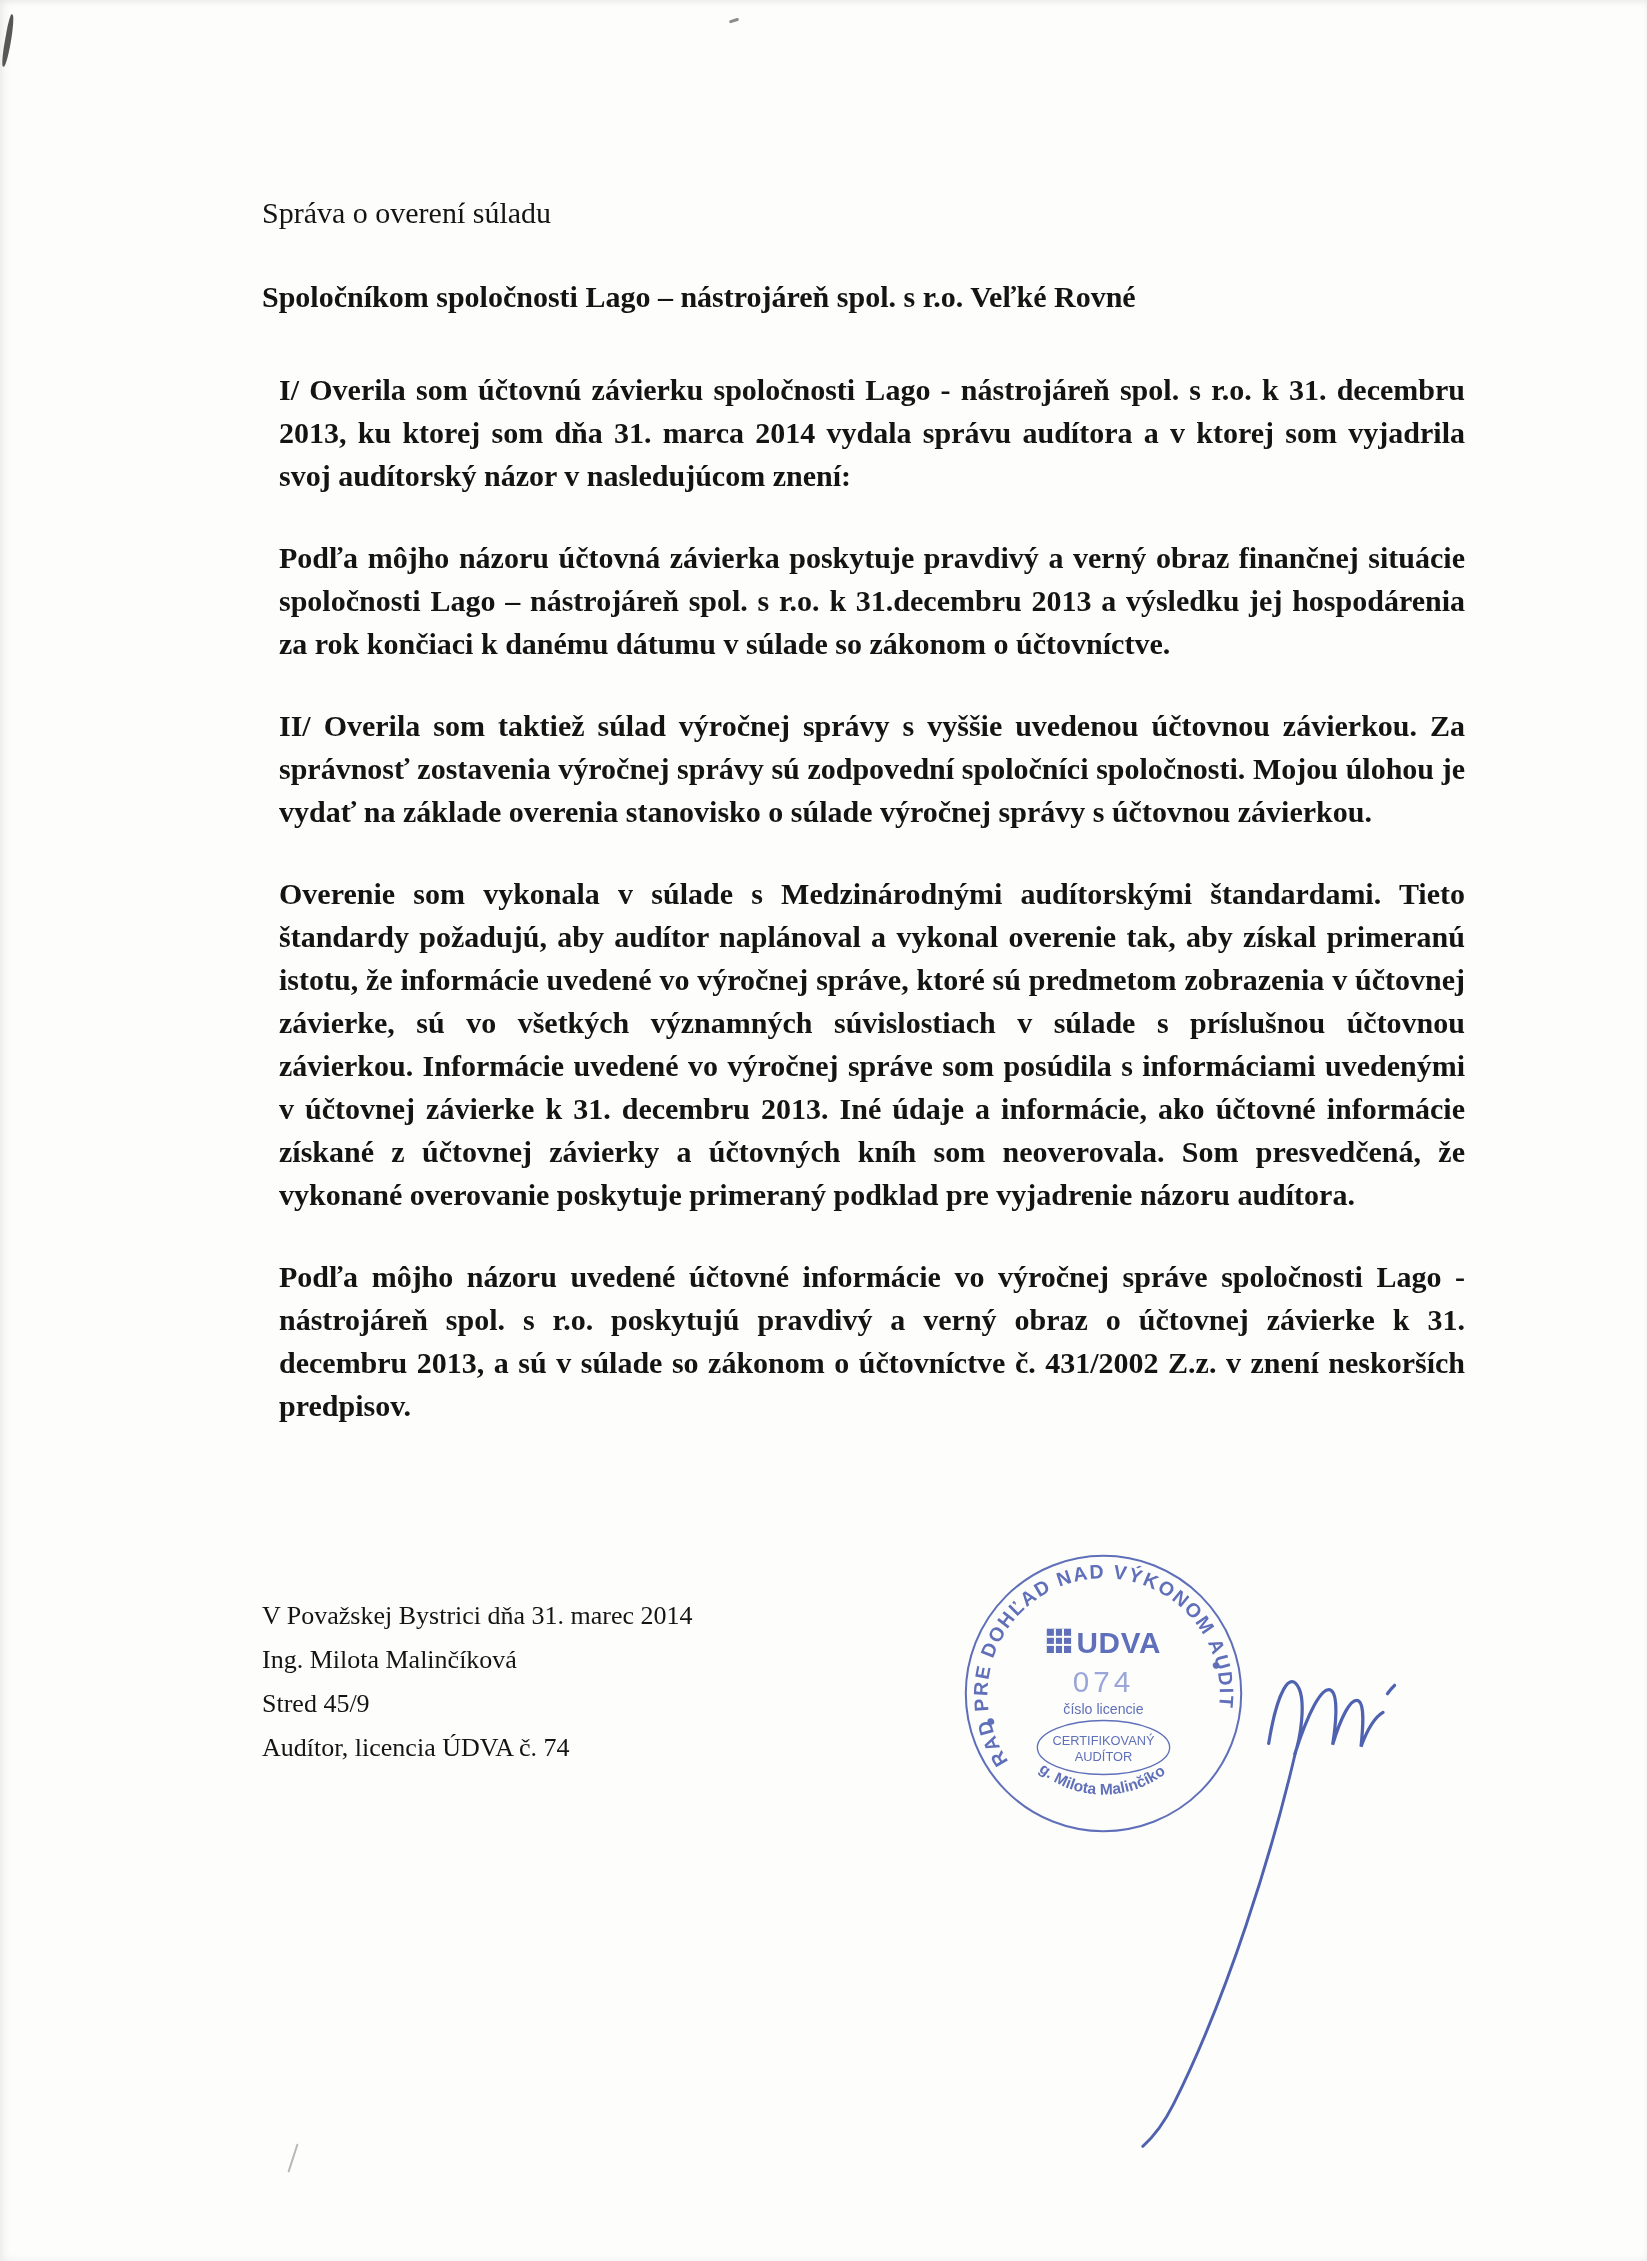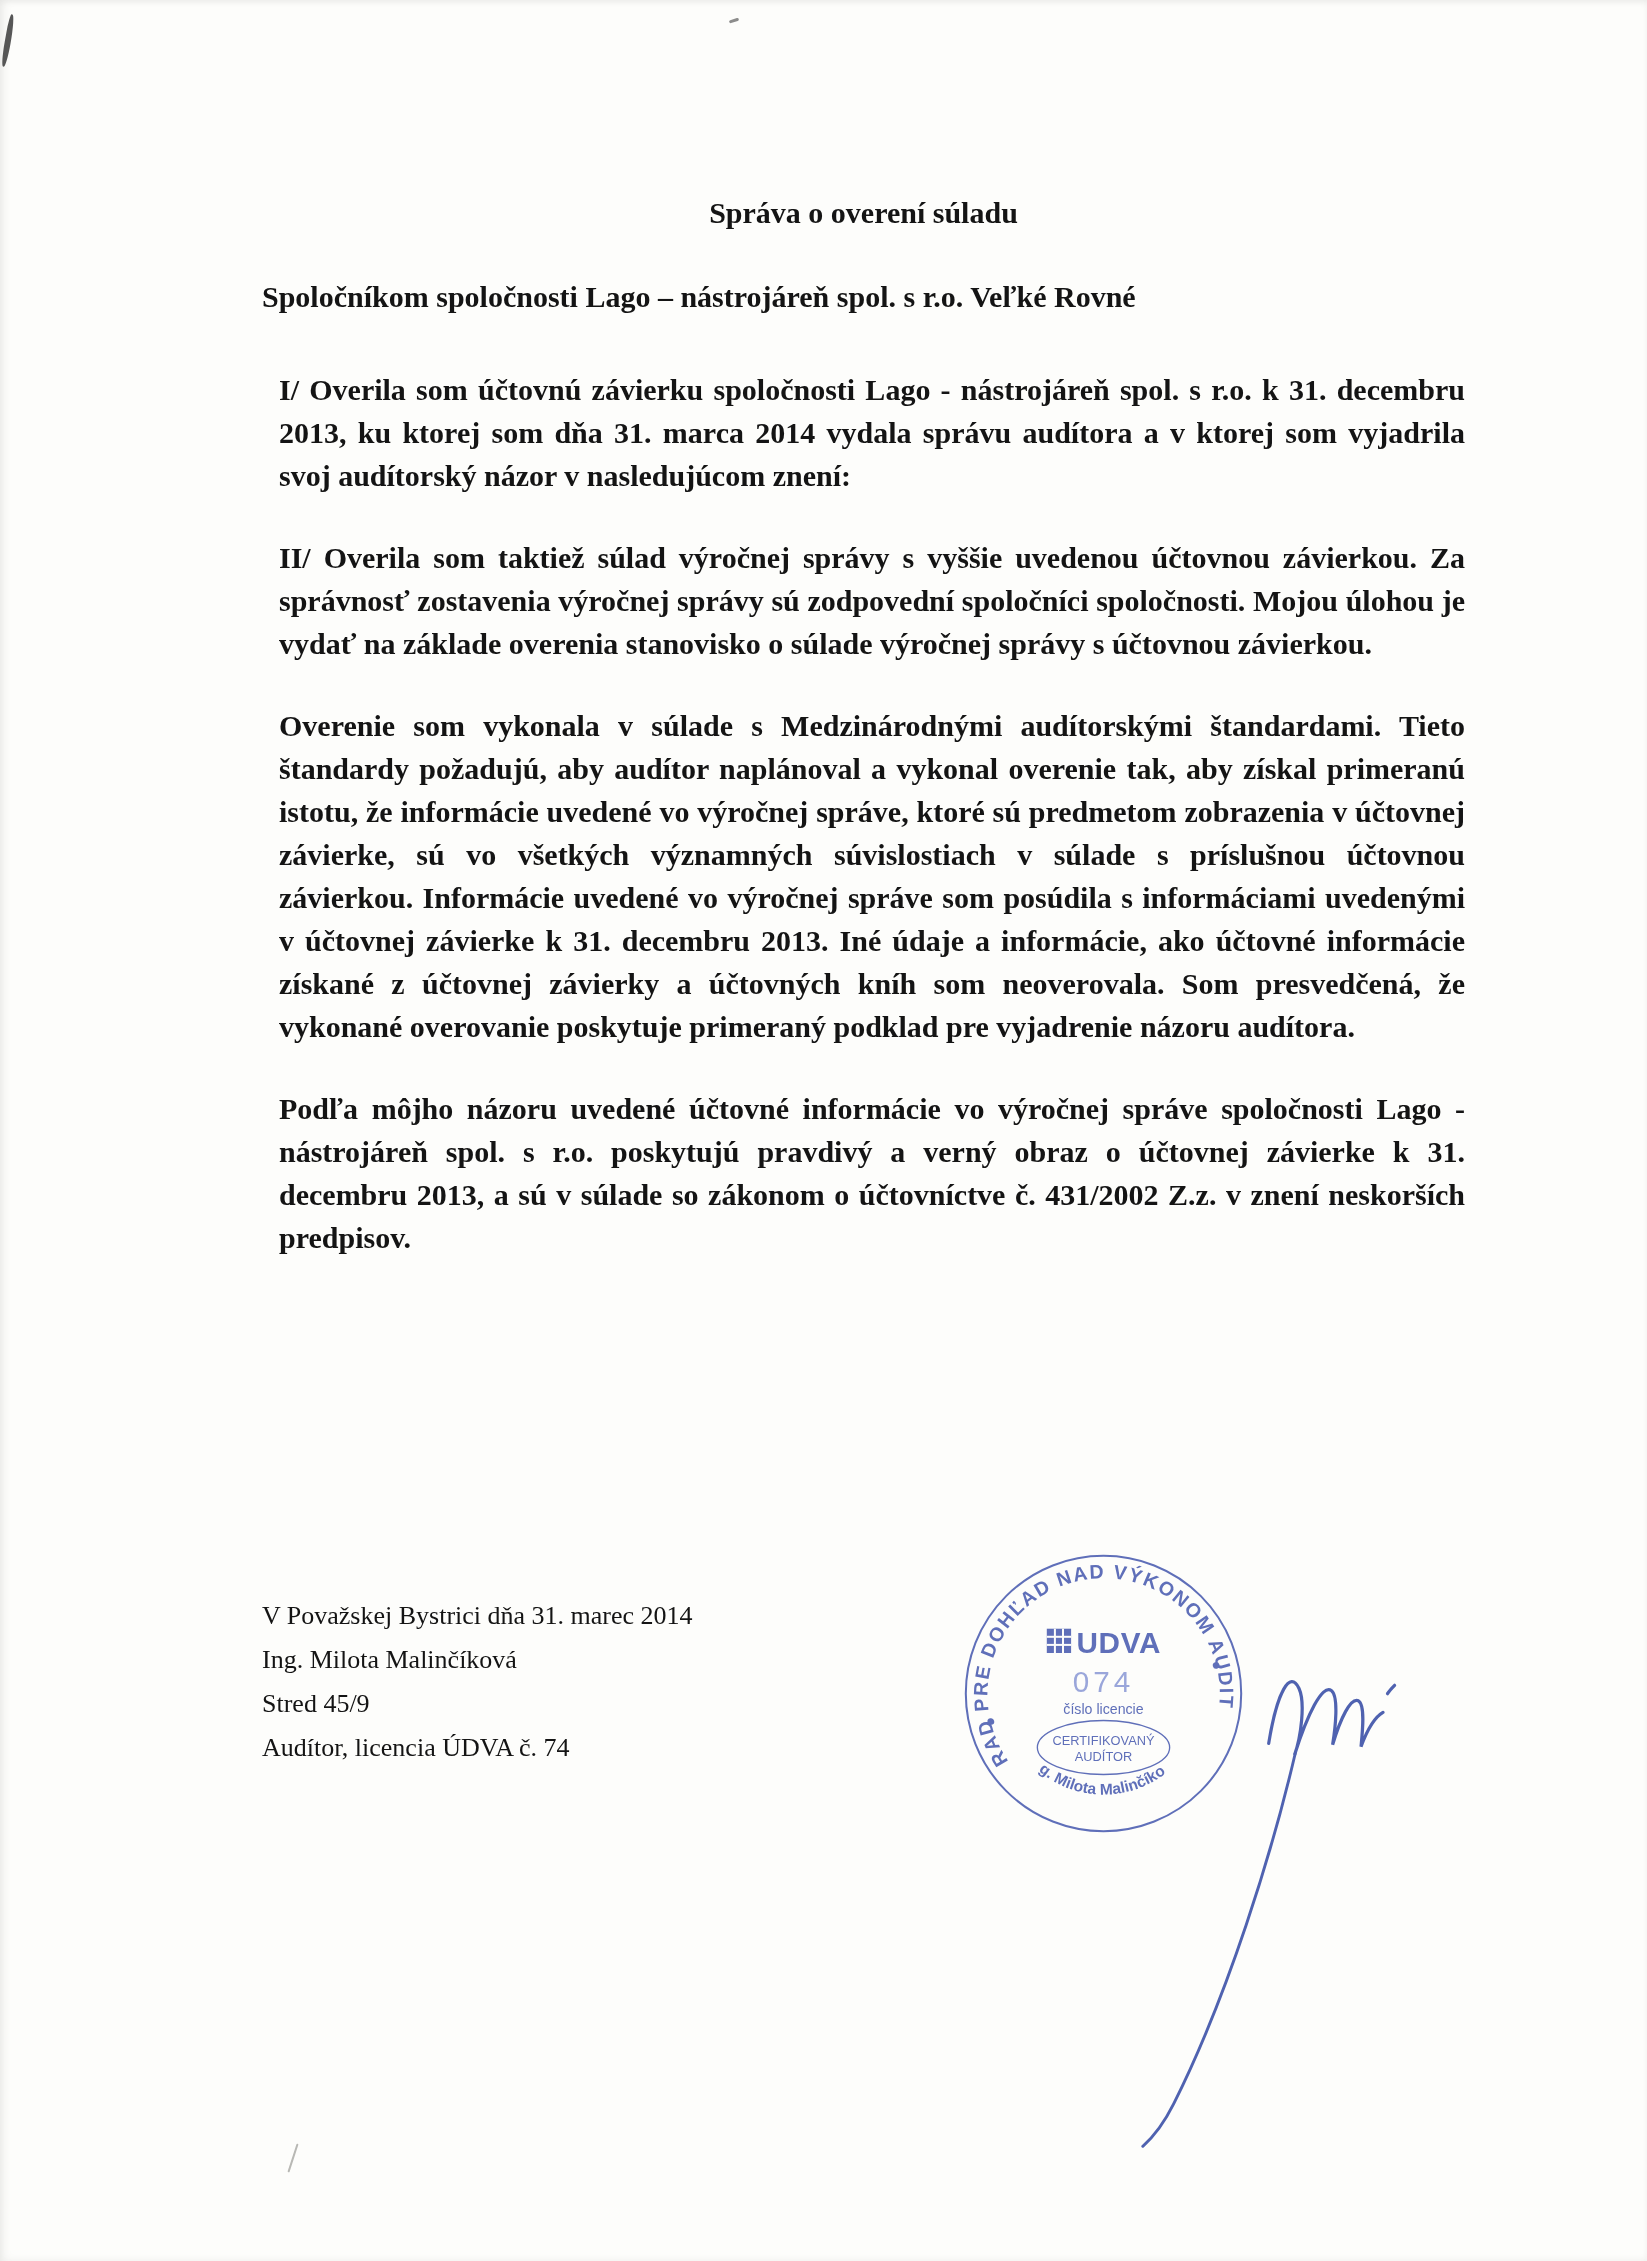--- a/index.html
+++ b/index.html
@@ -21,23 +21,23 @@
   .content {
     position: absolute;
     left: 262px;
     top: 191px;
     width: 1203px;
     font-size: 30px;
     line-height: 43px;
   }
   .title {
     margin: 0 0 41px 0;
-    text-align: center;
+    text-align: left;
     font-size: 30px;
-    font-weight: 700;
+    font-weight: 400;
   }
   .subtitle { text-align: center; margin: 0 0 40px 0; }
   .subtitle div { margin: 0; }
   .addressee { margin: 0 0 50px 0; font-weight: bold; }
   p.para {
     margin: 0 0 39px 17px;
     text-align: justify;
     font-weight: bold;
   }
   p.nazor {
@@ -95,20 +95,21 @@
 
   <div class="content">
     <h1 class="title">Správa o overení súladu</h1>
 
 
     <div class="addressee">Spoločníkom spoločnosti  Lago – nástrojáreň spol. s r.o. Veľké Rovné</div>
 
     <p class="para">I/  Overila som účtovnú závierku spoločnosti Lago - nástrojáreň spol. s r.o. k 31. decembru 2013,  ku ktorej  som dňa 31. marca  2014 vydala  správu  audítora  a v ktorej  som vyjadrila  svoj audítorský názor  v nasledujúcom znení:</p>
 
 
+    <p class="para">Podľa môjho  názoru  účtovná  závierka  poskytuje  pravdivý  a verný  obraz  finančnej situácie spoločnosti  Lago – nástrojáreň spol. s r.o.  k  31.decembru 2013  a  výsledku  jej hospodárenia  za  rok končiaci k danému  dátumu  v súlade so zákonom o účtovníctve.</p>
 
     <p class="para">II/ Overila  som  taktiež  súlad  výročnej  správy  s vyššie  uvedenou  účtovnou závierkou. Za  správnosť zostavenia výročnej  správy sú zodpovední spoločníci spoločnosti. Mojou úlohou  je  vydať  na základe overenia  stanovisko o súlade výročnej  správy s účtovnou závierkou.</p>
 
     <p class="para">Overenie  som  vykonala v súlade  s  Medzinárodnými audítorskými štandardami.  Tieto štandardy  požadujú,  aby  audítor  naplánoval a vykonal overenie tak, aby získal primeranú istotu, že informácie uvedené vo výročnej správe, ktoré sú  predmetom zobrazenia v účtovnej  závierke, sú vo  všetkých  významných  súvislostiach v súlade s príslušnou účtovnou závierkou. Informácie uvedené vo výročnej správe som posúdila s informáciami uvedenými v účtovnej závierke k 31. decembru 2013. Iné údaje a  informácie,  ako  účtovné informácie získané z účtovnej závierky a účtovných kníh som neoverovala. Som presvedčená, že vykonané overovanie poskytuje primeraný podklad pre vyjadrenie názoru audítora.</p>
 
     <p class="para">Podľa môjho  názoru  uvedené  účtovné  informácie  vo výročnej  správe spoločnosti Lago - nástrojáreň spol. s r.o. poskytujú  pravdivý  a  verný  obraz o účtovnej  závierke k 31. decembru 2013, a sú  v súlade  so zákonom  o  účtovníctve č. 431/2002  Z.z.  v znení neskorších predpisov.</p>
   </div>
 
   <div class="signature-block">
     <div>V Považskej Bystrici dňa 31. marec 2014</div>

